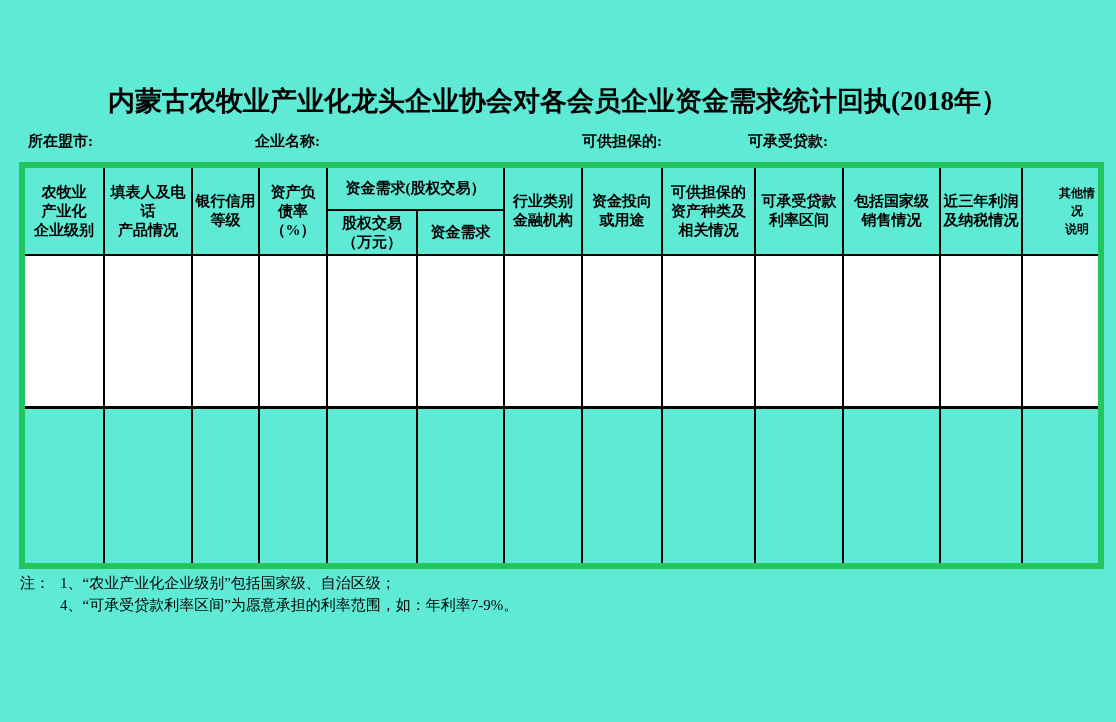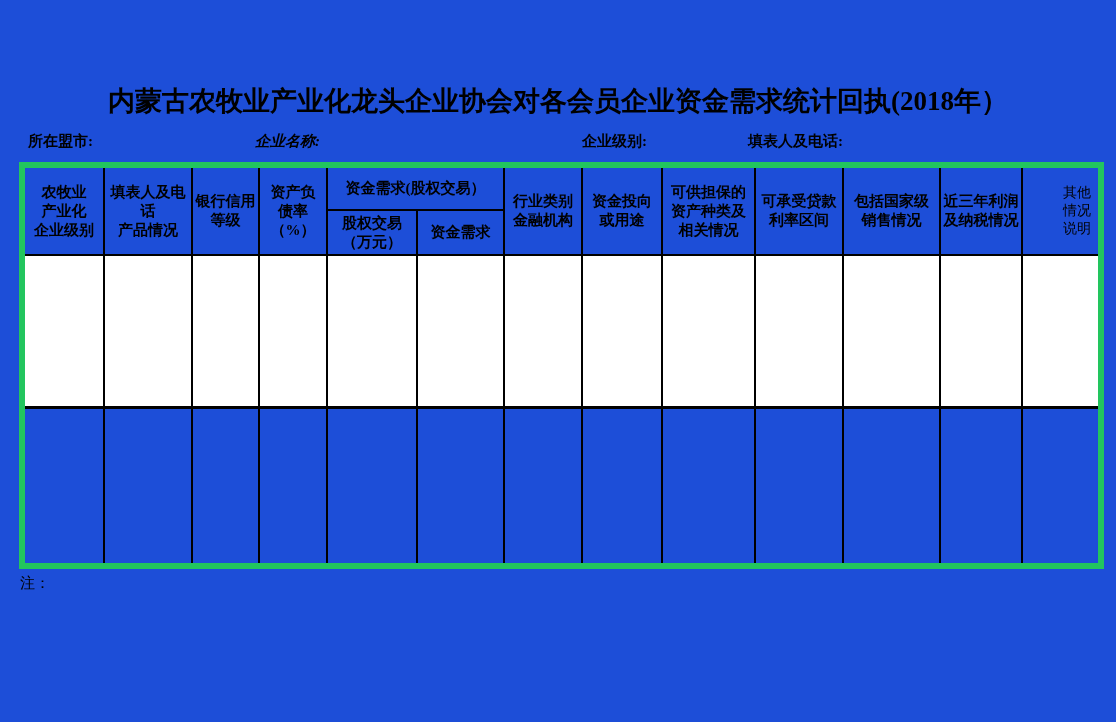--- a/index.html
+++ b/index.html
@@ -4,41 +4,41 @@
 <style>
   * { margin: 0; padding: 0; box-sizing: border-box; }
   html, body {
     width: 1116px; height: 722px;
     background: #ffffff;
     color: #000;
     font-family: "Liberation Serif", "DejaVu Serif", serif;
     overflow: hidden;
     position: relative;
   }
-  .page { position: relative; width: 1116px; height: 722px; background: #1d4ed8; }
+  .page { position: relative; width: 1116px; height: 722px; background: #5eead4; }
 
   .doc-title {
     position: absolute;
     top: 83px; left: 0; width: 1116px;
     text-align: center;
     font-size: 27px;
     font-weight: bold;
     letter-spacing: 0px;
     white-space: nowrap;
   }
 
   .info-row { position: absolute; top: 132px; left: 0; width: 1116px; height: 22px; text-align: right; }
   .info-label {
     position: absolute;
     font-size: 15px;
     font-weight: bold;
     white-space: nowrap;
   }
   .info-label.region   { left: 28px; }
-  .info-label.company  { left: 255px; font-style: italic; }
+  .info-label.company  { left: 255px; }
   .info-label.industry { left: 582px; }
   .info-label.contact  { left: 748px; }
 
   table.form-table {
     position: absolute;
     top: 162px; left: 19px;
     width: 1079px;
     border-collapse: collapse;
     table-layout: fixed;
     border: 6px solid #22c55e;
@@ -49,22 +49,22 @@
     vertical-align: middle;
     padding: 1px 2px;
   }
   .form-table th {
     font-size: 15px;
     font-weight: bold;
     line-height: 19px;
     white-space: pre-line;
   }
   .form-table th.light {
-    font-weight: normal;
-    font-size: 14px;
+    font-weight: bold;
+    font-size: 12px;
     line-height: 18px;
     padding-left: 35px;
   }
   .form-table tr.hdr-top    { height: 45px; }
   .form-table tr.hdr-bottom { height: 45px; }
   .form-table tr.body-row-1 { height: 152px; }
   .form-table tr.body-row-2 { height: 159px; }
   .form-table tr.body-row-2 td { border-top: 3px solid #000; }
   .form-table tr.body-row-1 td { background: #fff; }
 
@@ -86,22 +86,22 @@
 </head>
 <body>
 
 <div class="page">
 
   <div class="doc-title">内蒙古农牧业产业化龙头企业协会对各会员企业资金需求统计回执(2018年）</div>
 
   <div class="info-row">
     <span class="info-label region">所在盟市:</span>
     <span class="info-label company">企业名称:</span>
-    <span class="info-label industry">企业级别:</span>
-    <span class="info-label contact">填表人及电话:</span>
+    <span class="info-label industry">可供担保的:</span>
+    <span class="info-label contact">可承受贷款:</span>
   </div>
 
   <table class="form-table">
     <colgroup>
       <col style="width:82px">
         <col style="width:88px">
         <col style="width:67px">
       <col style="width:68px">
         <col style="width:90px">
         <col style="width:87px">
@@ -176,22 +176,24 @@
       <td></td>
           <td></td>
       <td></td>
     </tr>
   </tbody>
     </table>
 
   <div class="notes">
     <div class="note-line">
       <span class="note-prefix">注：</span>
+      <span class="note-text">1、“农业产业化企业级别”包括国家级、自治区级；</span>
     </div>
     <div class="note-line">
       <span class="note-prefix"></span>
     </div>
     <div class="note-line">
       <span class="note-prefix"></span>
+      <span class="note-text">4、“可承受贷款利率区间”为愿意承担的利率范围，如：年利率7-9%。</span>
     </div>
   </div>
 
 </div>
 
 </body></html>

